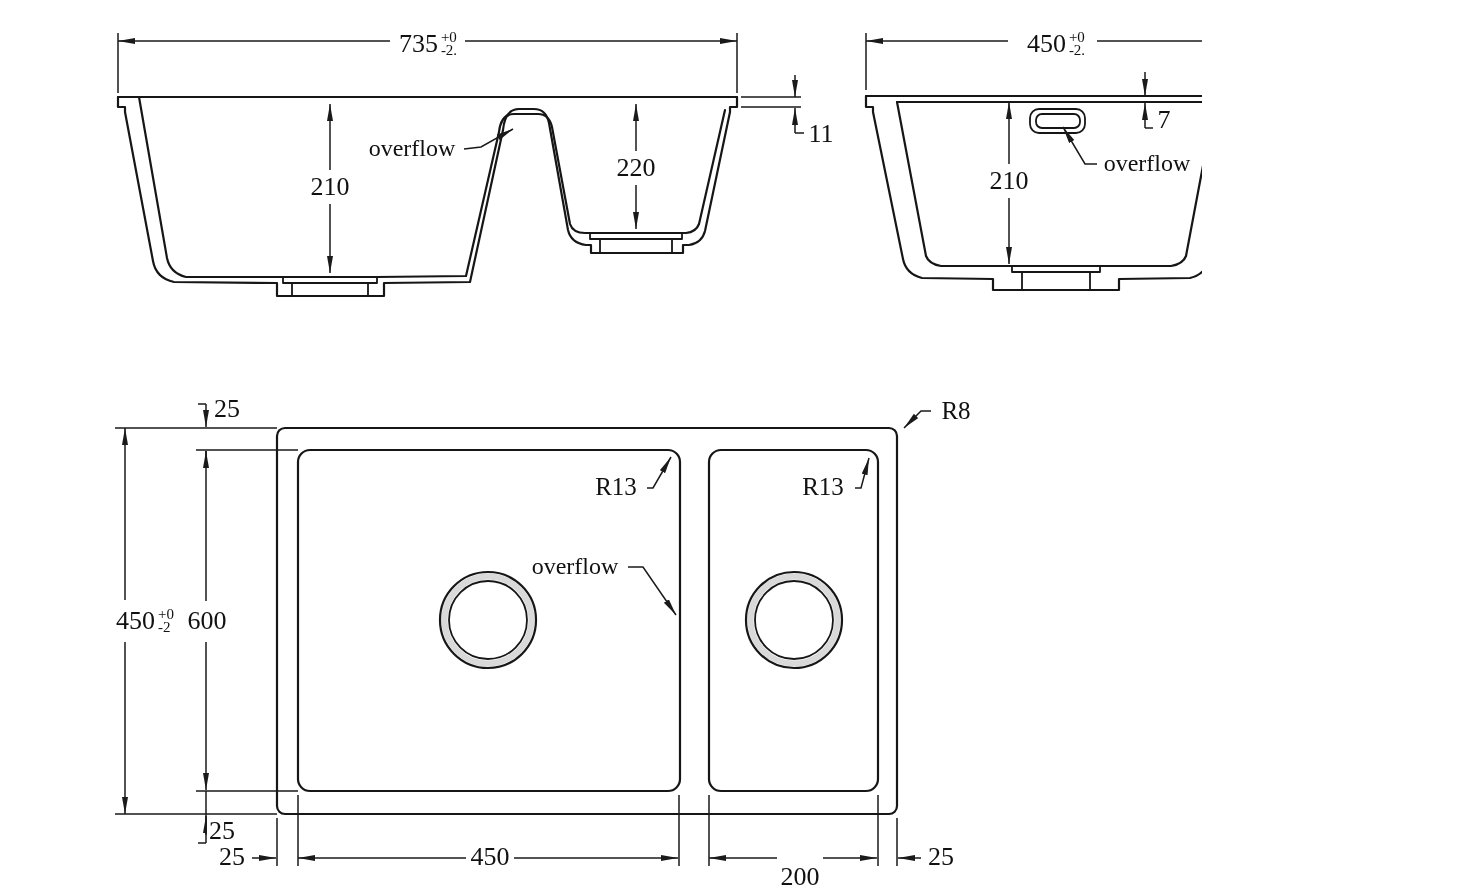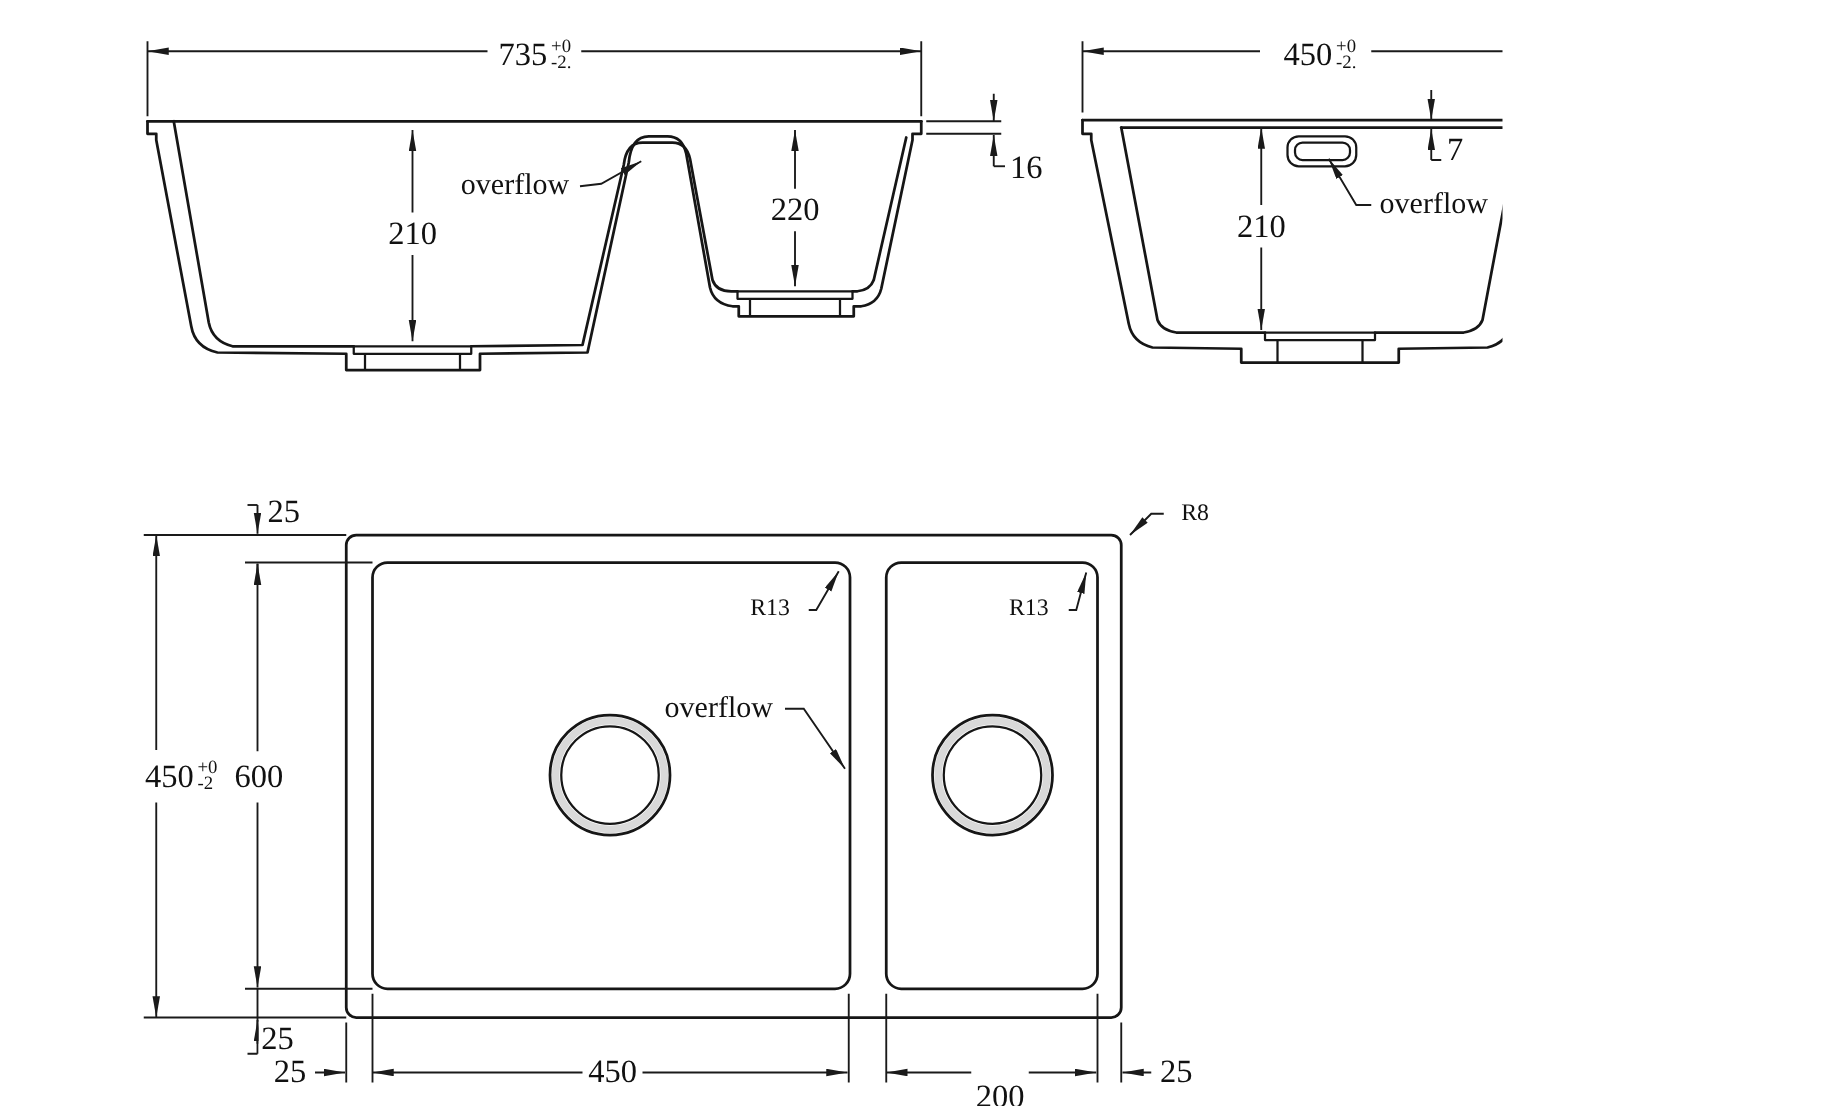--- a/index.html
+++ b/index.html
@@ -21,21 +21,21 @@
     transform: translate(-50%,-50%);
     font-size:26px;
     color:#111;
     background:#fff;
     padding:0 2px;
     white-space:nowrap;
     line-height:1.05;
     text-align:center;
   }
   .lbl-word { font-size:24px; }
-  .lbl-rad  { font-size:19px; }
+  .lbl-rad  { font-size:25px; }
   .lbl-tight { padding:0 1px; }
   .dim-composite { display:flex; align-items:center; gap:3px; }
   .tol { display:flex; flex-direction:column; font-size:15px; line-height:13px; text-align:left; }
 </style>
 </head>
 <body>
 
 <div class="canvas">
 
   <svg class="linework" width="1465" height="885" viewBox="0 0 1465 885">
@@ -162,21 +162,21 @@
   <div class="lbl dim-composite" style="left:428px; top:44px;">
     <span>735</span>
     <span class="tol">
       <span>+0</span>
       <span>-2.</span>
     </span>
   </div>
   <div class="lbl lbl-word" style="left:412px; top:149px;">overflow</div>
   <div class="lbl" style="left:330px; top:187px;">210</div>
   <div class="lbl" style="left:636px; top:168px;">220</div>
-  <div class="lbl" style="left:821px; top:134px;">16</div>
+  <div class="lbl" style="left:821px; top:134px;">11</div>
 
   <div class="lbl dim-composite" style="left:1056px; top:44px;">
     <span>450</span>
     <span class="tol">
       <span>+0</span>
       <span>-2.</span>
     </span>
   </div>
   <div class="lbl" style="left:1164px; top:120px;">7</div>
   <div class="lbl lbl-word" style="left:1147px; top:164px;">overflow</div>

